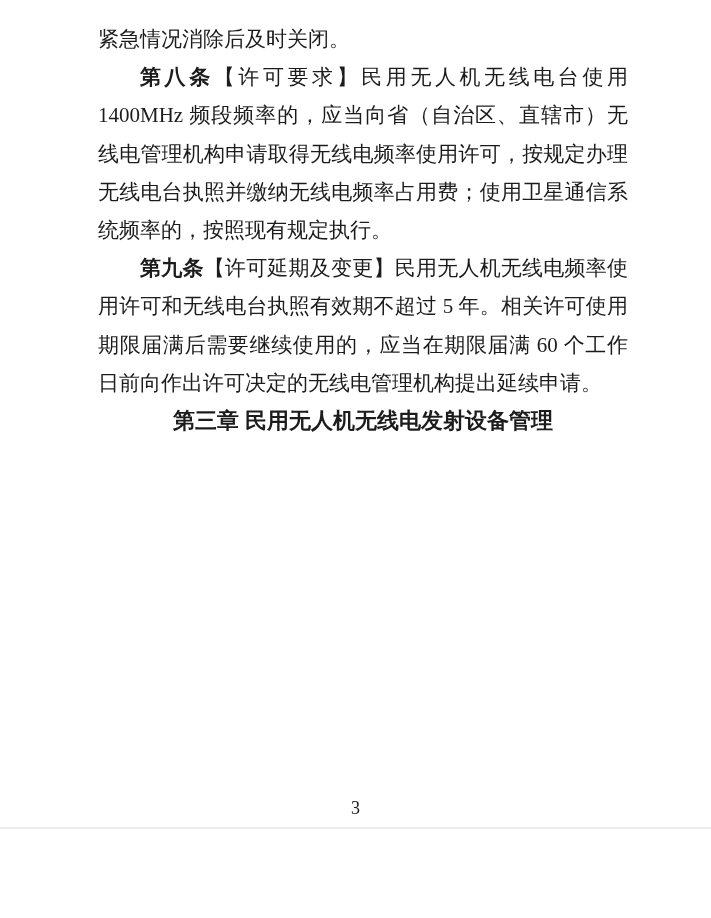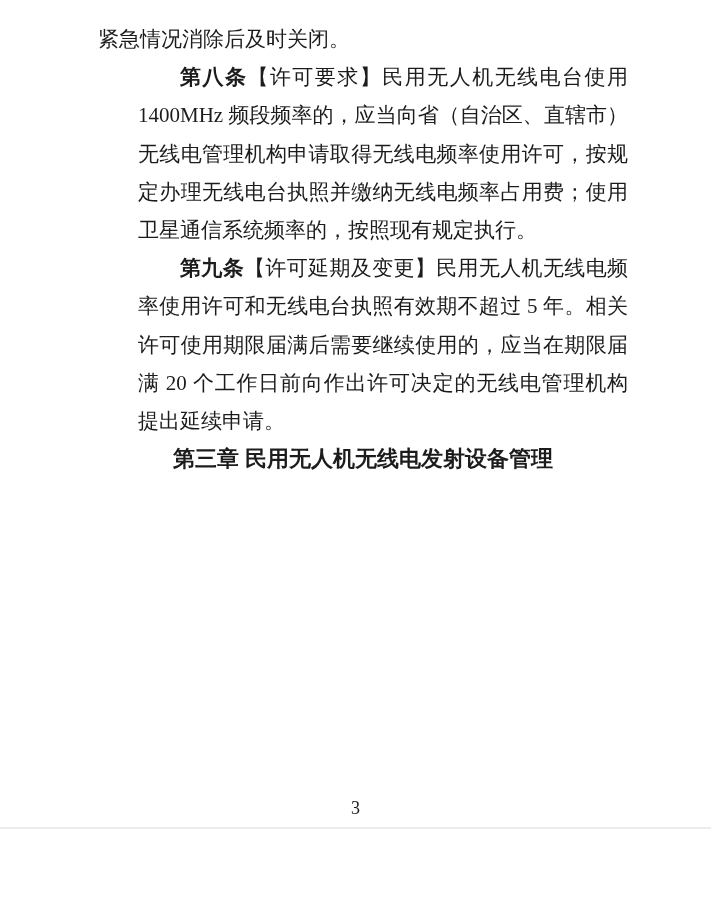--- a/index.html
+++ b/index.html
@@ -25,21 +25,20 @@
     line-height: 38.2px;
     text-align: justify;
     text-justify: inter-character;
   }
   .para {
     margin: 0;
     padding: 0;
   }
   .para.indent {
     text-indent: 42px;
-    margin-left: 40px;
   }
   .para b {
     font-weight: bold;
   }
   .chapter-heading {
     margin: 0;
     padding: 0;
     text-align-last: center;
     font-weight: bold;
     font-size: 22px;
@@ -65,18 +64,18 @@
     background: var(--separator-color, #ececec);
   }
 </style>
 </head>
 <body>
 
 <div class="page">
   <div class="doc-body" id="doc-body">
       <p class="para"><span>紧急情况消除后及时关闭。</span></p>
       <p class="para indent"><b>第八条</b><span>【许可要求】民用无人机无线电台使用 1400MHz 频段频率的，应当向省（自治区、直辖市）无线电管理机构申请取得无线电频率使用许可，按规定办理无线电台执照并缴纳无线电频率占用费；使用卫星通信系统频率的，按照现有规定执行。</span></p>
-      <p class="para indent"><b>第九条</b><span>【许可延期及变更】民用无人机无线电频率使用许可和无线电台执照有效期不超过 5 年。相关许可使用期限届满后需要继续使用的，应当在期限届满 20 个工作日前向作出许可决定的无线电管理机构提出延续申请。</span></p>
+      <p class="para indent"><b>第九条</b><span>【许可延期及变更】民用无人机无线电频率使用许可和无线电台执照有效期不超过 5 年。相关许可使用期限届满后需要继续使用的，应当在期限届满 60 个工作日前向作出许可决定的无线电管理机构提出延续申请。</span></p>
       <p class="chapter-heading"><b>第三章 民用无人机无线电发射设备管理</b></p>
     </div>
   <div class="page-number">3</div>
   <div class="page-edge"></div>
 </div>
 
 </body></html>

